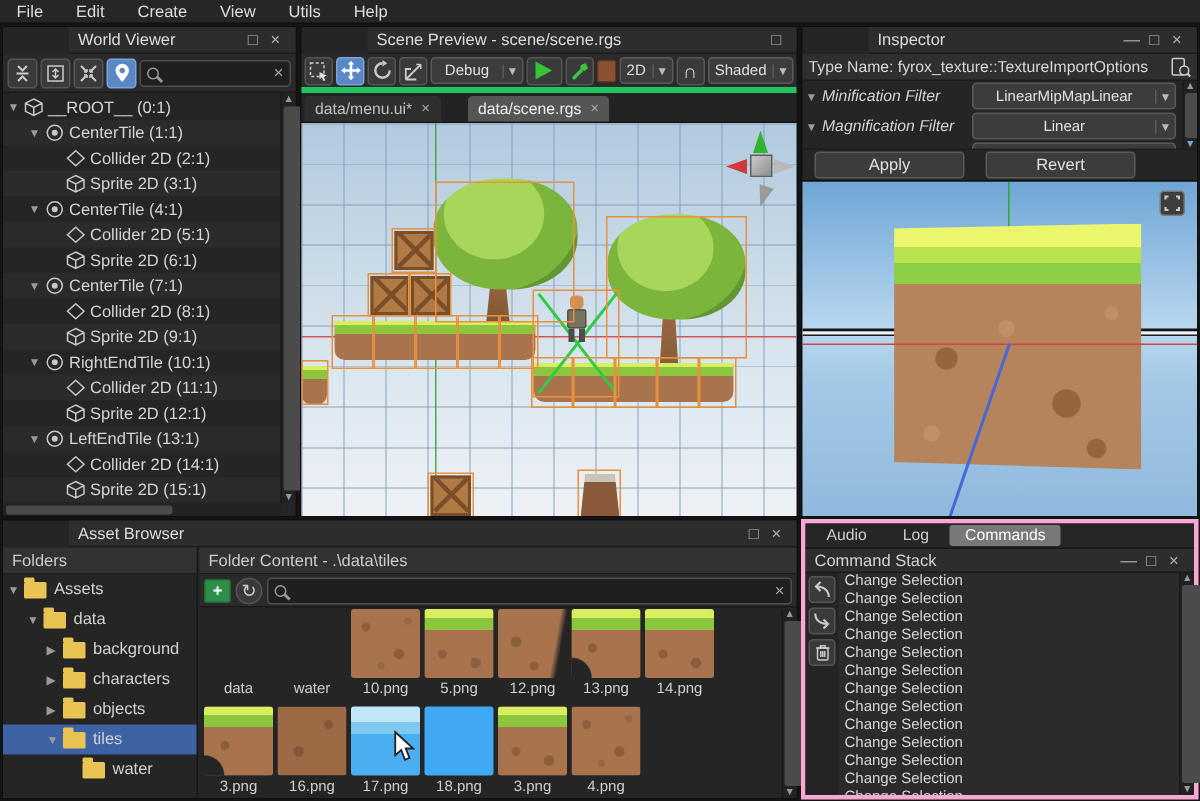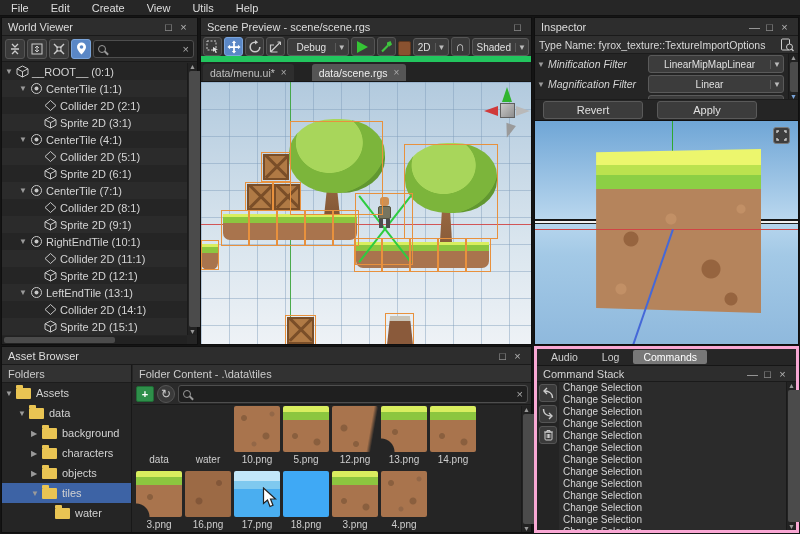--- a/index.html
+++ b/index.html
@@ -1,20 +1,20 @@
 <!DOCTYPE html>
 <html><head>
 <meta charset="utf-8">
 <style>
   * { margin:0; padding:0; box-sizing:border-box; }
   html,body { width:800px; height:534px; overflow:hidden; background:#141414;
     font-family:"Liberation Sans", sans-serif; font-size:11px; color:#d4d4d4; }
   .panel { position:absolute; background:#252525; border:1px solid #0f0f0f; }
   .ptitle { height:18px; background:#2d2d2d; display:flex; align-items:center;
-    padding:0 6px; border-bottom:1px solid #1a1a1a; color:#ddd; }
+    padding:0 6px; border-bottom:1px solid #1a1a1a; color:#ddd;margin-left:44px; }
   .ptitle .sp { flex:1; }
   .winbtn { width:15px; text-align:center; color:#b5b5b5; font-size:11px; cursor:default; }
   .hdr { height:18px; background:#323232; display:flex; align-items:center; padding:0 6px;
     border-bottom:1px solid #1c1c1c; color:#ccc; }
 
   
   #menubar { position:absolute; left:0; top:0; width:800px; height:16px; background:#262626;
     display:flex; align-items:center; gap:0; border-bottom:1px solid #101010; }
   #menubar span { padding:1px 11px; color:#dedede; }
 
@@ -50,22 +50,22 @@
   .t-row[data-icon="pivot"] svg.i-pivot { display:block; }
   .t-row[data-icon="collider"] svg.i-collider { display:block; }
   .vscroll { position:absolute; right:0; width:10px; background:#222; border-left:1px solid #1a1a1a;
     display:flex; flex-direction:column; font-size:7px; color:#999; text-align:center; }
   .vscroll .thumb { flex:1; background:#4b4b4b; border-radius:2px; margin:1px; }
   #wv-hscroll { position:absolute; left:0; right:10px; bottom:0; height:8px; background:#222; }
   #wv-hscroll .hthumb { width:60%; height:6px; margin:1px 2px; background:#4b4b4b; border-radius:2px; }
 
   
   #scene-panel { left:200px; top:17px; width:332px; height:328px; }
-  #s-toolbar { height:26px; background:#2a2a2a; display:flex; align-items:flex-end; gap:2px; padding:0 2px;
-    border-bottom:6px solid #22c55e; overflow:hidden; }
+  #s-toolbar { height:26px; background:#2a2a2a; display:flex; align-items:center; gap:2px; padding:0 2px;
+    border-bottom:4px solid #22c55e; overflow:hidden; }
   #s-toolbar .tbtn { width:19px; height:19px; }
   #s-tabs { height:20px; background:#232323; display:flex; align-items:flex-end; gap:18px; padding:0 2px; border-bottom:1px solid #161616; }
   .tab { height:17px; display:flex; align-items:center; gap:6px; padding:0 7px; background:#2e2e2e;
     border-radius:3px 3px 0 0; color:#c0c0c0; font-size:10.5px; }
   .tab[data-active="true"] { background:#555; color:#eee; }
   .tab .clr { font-size:10px; }
   .playtri { width:0; height:0; border-left:11px solid #35c435; border-top:6px solid transparent; border-bottom:6px solid transparent; }
   .swatch { width:15px; height:15px; background:#8a5230; border:1px solid #5f3820; border-radius:2px; }
   .magnet { font-size:13px; font-weight:bold; color:#d8d8d8; line-height:1; }
 
@@ -604,22 +604,22 @@
         </span>
       </div>
 
     <div class="vscroll" id="insp-scroll">
       <span>▲</span>
       <span class="thumb"></span>
       <span style="color:#7aa4da;">▼</span>
     </div>
   </div>
   <div id="insp-btns">
+    <span class="btn">Apply</span>
     <span class="btn">Revert</span>
-    <span class="btn">Apply</span>
   </div>
   <div id="insp-preview">
     <div class="horizon1"></div>
     <div class="horizon2"></div>
     <div class="horizon3"></div>
     <div class="prev-green"></div>
     <div class="tex-quad"></div>
     <div class="prev-red"></div>
     <div class="prev-blue"></div>
     <div class="fitbtn">

